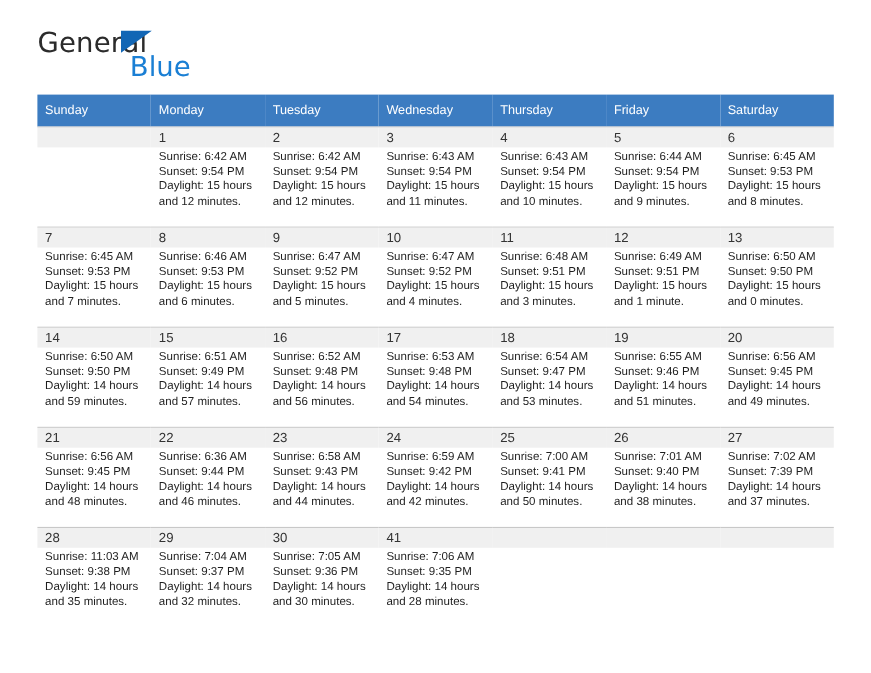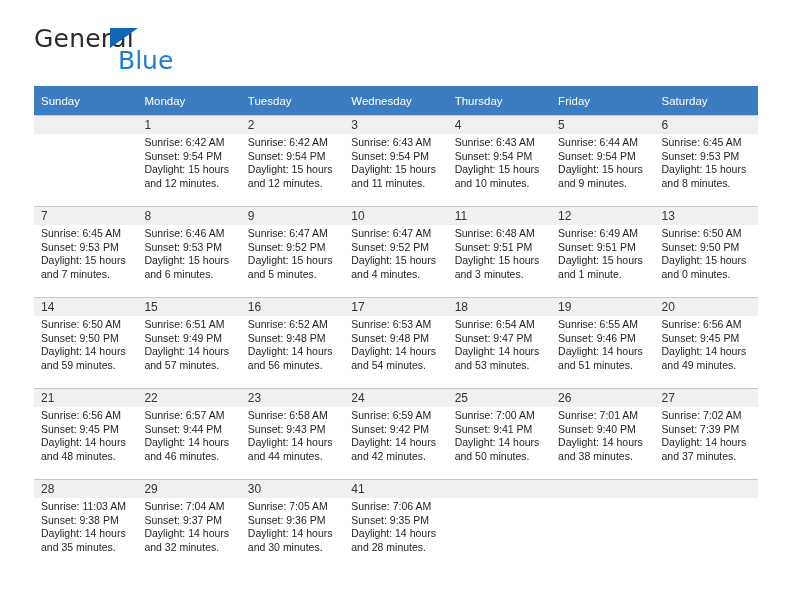--- a/index.html
+++ b/index.html
@@ -407,21 +407,21 @@
                 <div>Sunset: 9:45 PM</div>
                 <div>Daylight: 14 hours</div>
                 <div>and 48 minutes.</div>
               </div>
             </div>
           </td>
           <td>
             <div class="cell filled">
               <div class="daynum">22</div>
               <div class="info">
-                <div>Sunrise: 6:57 AM</div>
+                <div>Sunrise: 6:36 AM</div>
                 <div>Sunset: 9:44 PM</div>
                 <div>Daylight: 14 hours</div>
                 <div>and 46 minutes.</div>
               </div>
             </div>
           </td>
           <td>
             <div class="cell filled">
               <div class="daynum">23</div>
               <div class="info">

